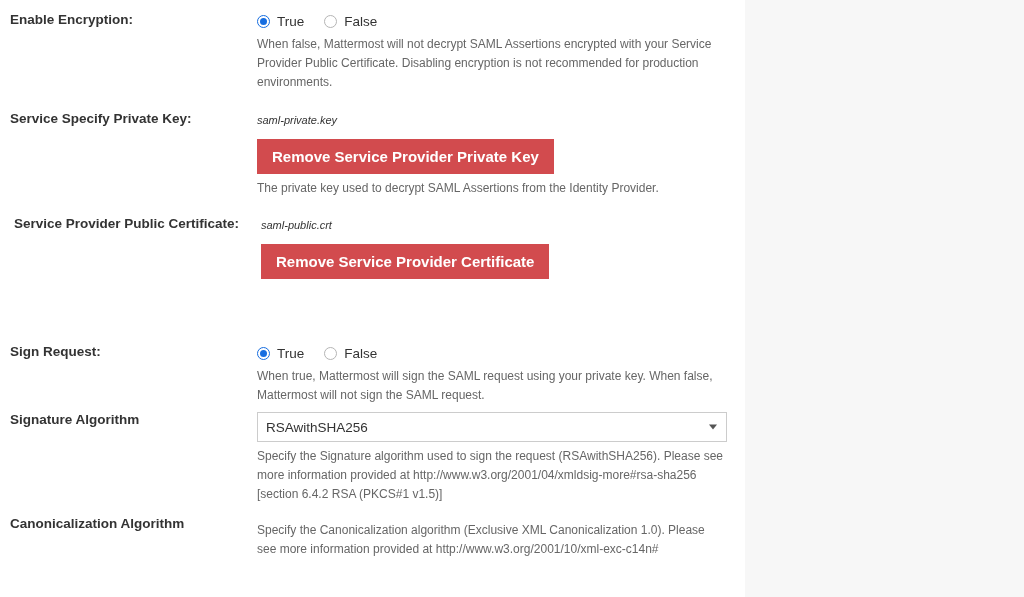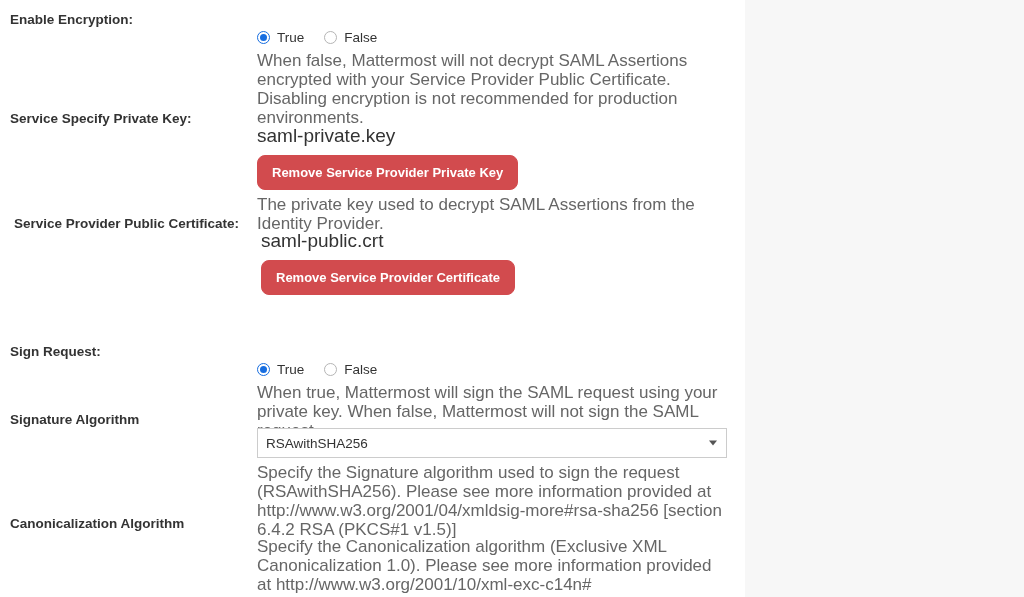--- a/index.html
+++ b/index.html
@@ -52,25 +52,24 @@
     box-sizing: border-box;
     font-weight: bold;
     font-size: 13.5px;
     color: #333333;
     line-height: 16px;
   }
   .setting-content {
     flex: 1;
     padding-left: 21px;
     box-sizing: border-box;
-    margin-top: 16px;
   }
   .help-text {
     color: #666666;
-    font-size: 17px;
+    font-size: 12px;
     line-height: 19px;
     max-width: 470px;
     margin-top: 5px;
   }
   .radio-group {
     display: flex;
     align-items: center;
     gap: 0;
     height: 18px;
   }
@@ -102,32 +101,33 @@
     width: 7px;
     height: 7px;
     border-radius: 50%;
     background: #166de0;
   }
   .radio-label {
     font-size: 13.5px;
     color: #333333;
   }
   .file-name {
-    font-size: 19px;
+    font-size: 11px;
     color: #333333;
     line-height: 18px;
+    font-style: italic;
   }
   .danger-button {
     display: inline-block;
     margin-top: 10px;
     background: #d24b4e;
     color: #ffffff;
     border: 1px solid #d24b4e;
-    border-radius: 8px;
-    font-size: 13px;
+    border-radius: 0;
+    font-size: 15px;
     font-weight: bold;
     padding: 9px 14px;
     line-height: 15px;
     cursor: pointer;
     font-family: "Liberation Sans", sans-serif;
   }
   .select-box {
     position: relative;
     width: 470px;
     height: 30px;

